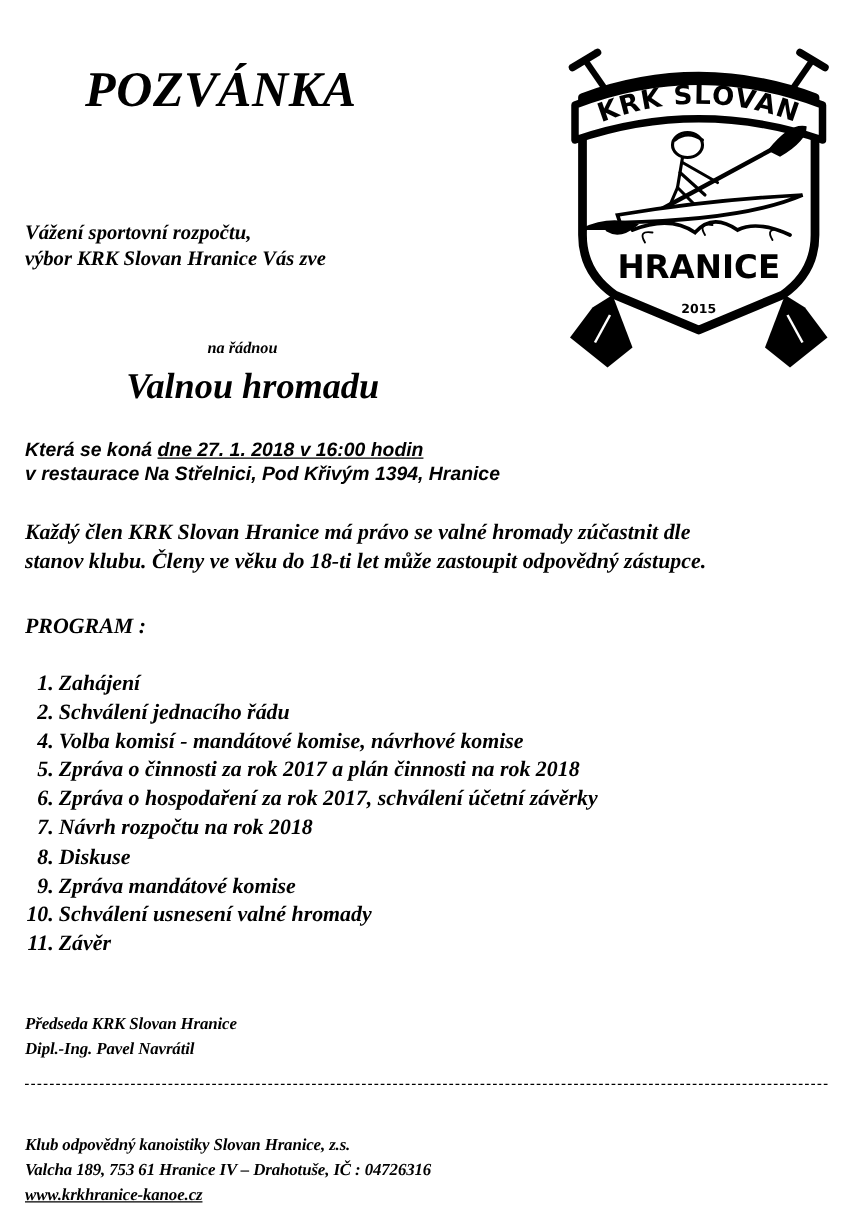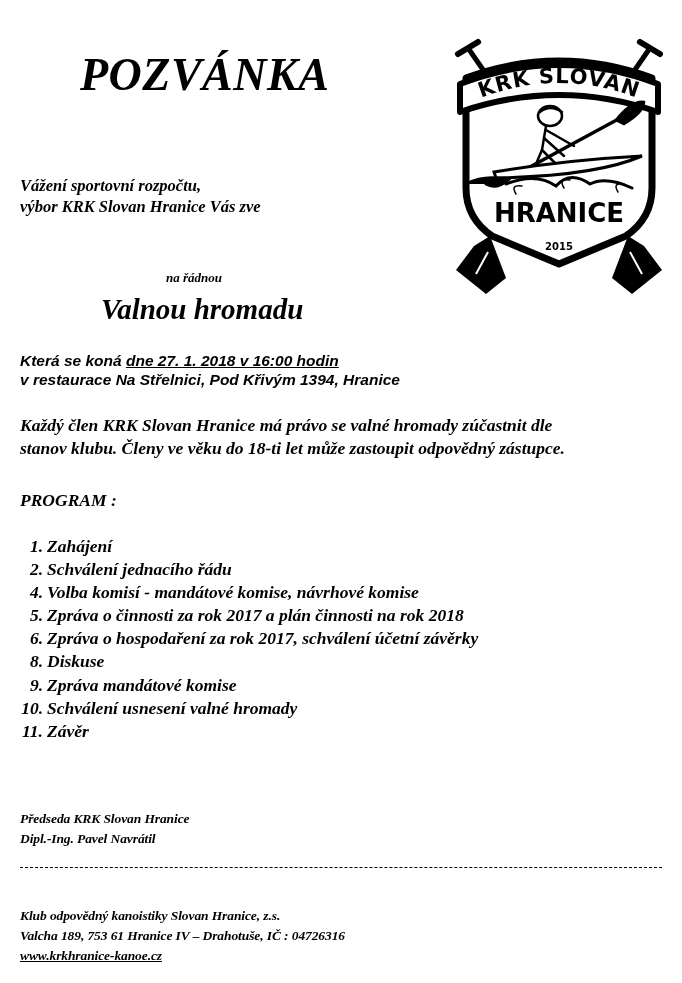--- a/index.html
+++ b/index.html
@@ -1,21 +1,21 @@
 <!DOCTYPE html>
 <html><head>
 <meta charset="utf-8">
 <style>
   html, body { margin: 0; padding: 0; background: #ffffff; }
   body { width: 682px; height: 983px; position: relative; overflow: hidden; color: #000; }
   .serif { font-family: "Liberation Serif", "DejaVu Serif", serif; font-style: italic; font-weight: bold; }
   .sans { font-family: "Liberation Sans", "DejaVu Sans", sans-serif; font-style: italic; font-weight: bold; }
   .abs { position: absolute; white-space: nowrap; }
 
-  #title { left: 80px; top: 52px; font-size: 46px; letter-spacing: 0.5px; line-height: 1; }
+  #title { left: 68px; top: 52px; font-size: 40px; letter-spacing: 0.5px; line-height: 1; }
   #greeting { left: 20px; top: 175px; font-size: 16.5px; line-height: 21px; }
   #na-radnou { left: 166px; top: 268px; font-size: 13px; line-height: 20px; }
   #valnou { left: 101px; top: 292px; font-size: 29px; line-height: 34px; }
 
   #when { left: 20px; top: 351px; font-size: 15.5px; line-height: 19px; }
   #when .u { text-decoration: underline; }
 
   #members { left: 20px; top: 414px; font-size: 17.5px; line-height: 23px; }
 
   #program-heading { left: 20px; top: 489px; font-size: 17.5px; line-height: 22px; }
@@ -56,20 +56,21 @@
 </div>
 
 <div id="program-heading" class="abs serif">PROGRAM :</div>
 
 <ul id="agenda" class="abs serif">
     <li><span class="num">1.</span><span>Zahájení</span></li>
     <li><span class="num">2.</span><span>Schválení jednacího řádu</span></li>
     <li><span class="num">4.</span><span>Volba komisí - mandátové komise, návrhové komise</span></li>
     <li><span class="num">5.</span><span>Zpráva o činnosti za rok 2017 a plán činnosti na rok 2018</span></li>
     <li><span class="num">6.</span><span>Zpráva o hospodaření za rok 2017, schválení účetní závěrky</span></li>
+    <li><span class="num">7.</span><span>Návrh rozpočtu na rok 2018</span></li>
     <li><span class="num">8.</span><span>Diskuse</span></li>
     <li><span class="num">9.</span><span>Zpráva mandátové komise</span></li>
     <li><span class="num">10.</span><span>Schválení usnesení valné hromady</span></li>
     <li><span class="num">11.</span><span>Závěr</span></li>
   </ul>
 
 <div id="signature" class="abs serif">
   <div>Předseda KRK Slovan Hranice</div>
   <div>Dipl.-Ing. Pavel Navrátil</div>
 </div>

